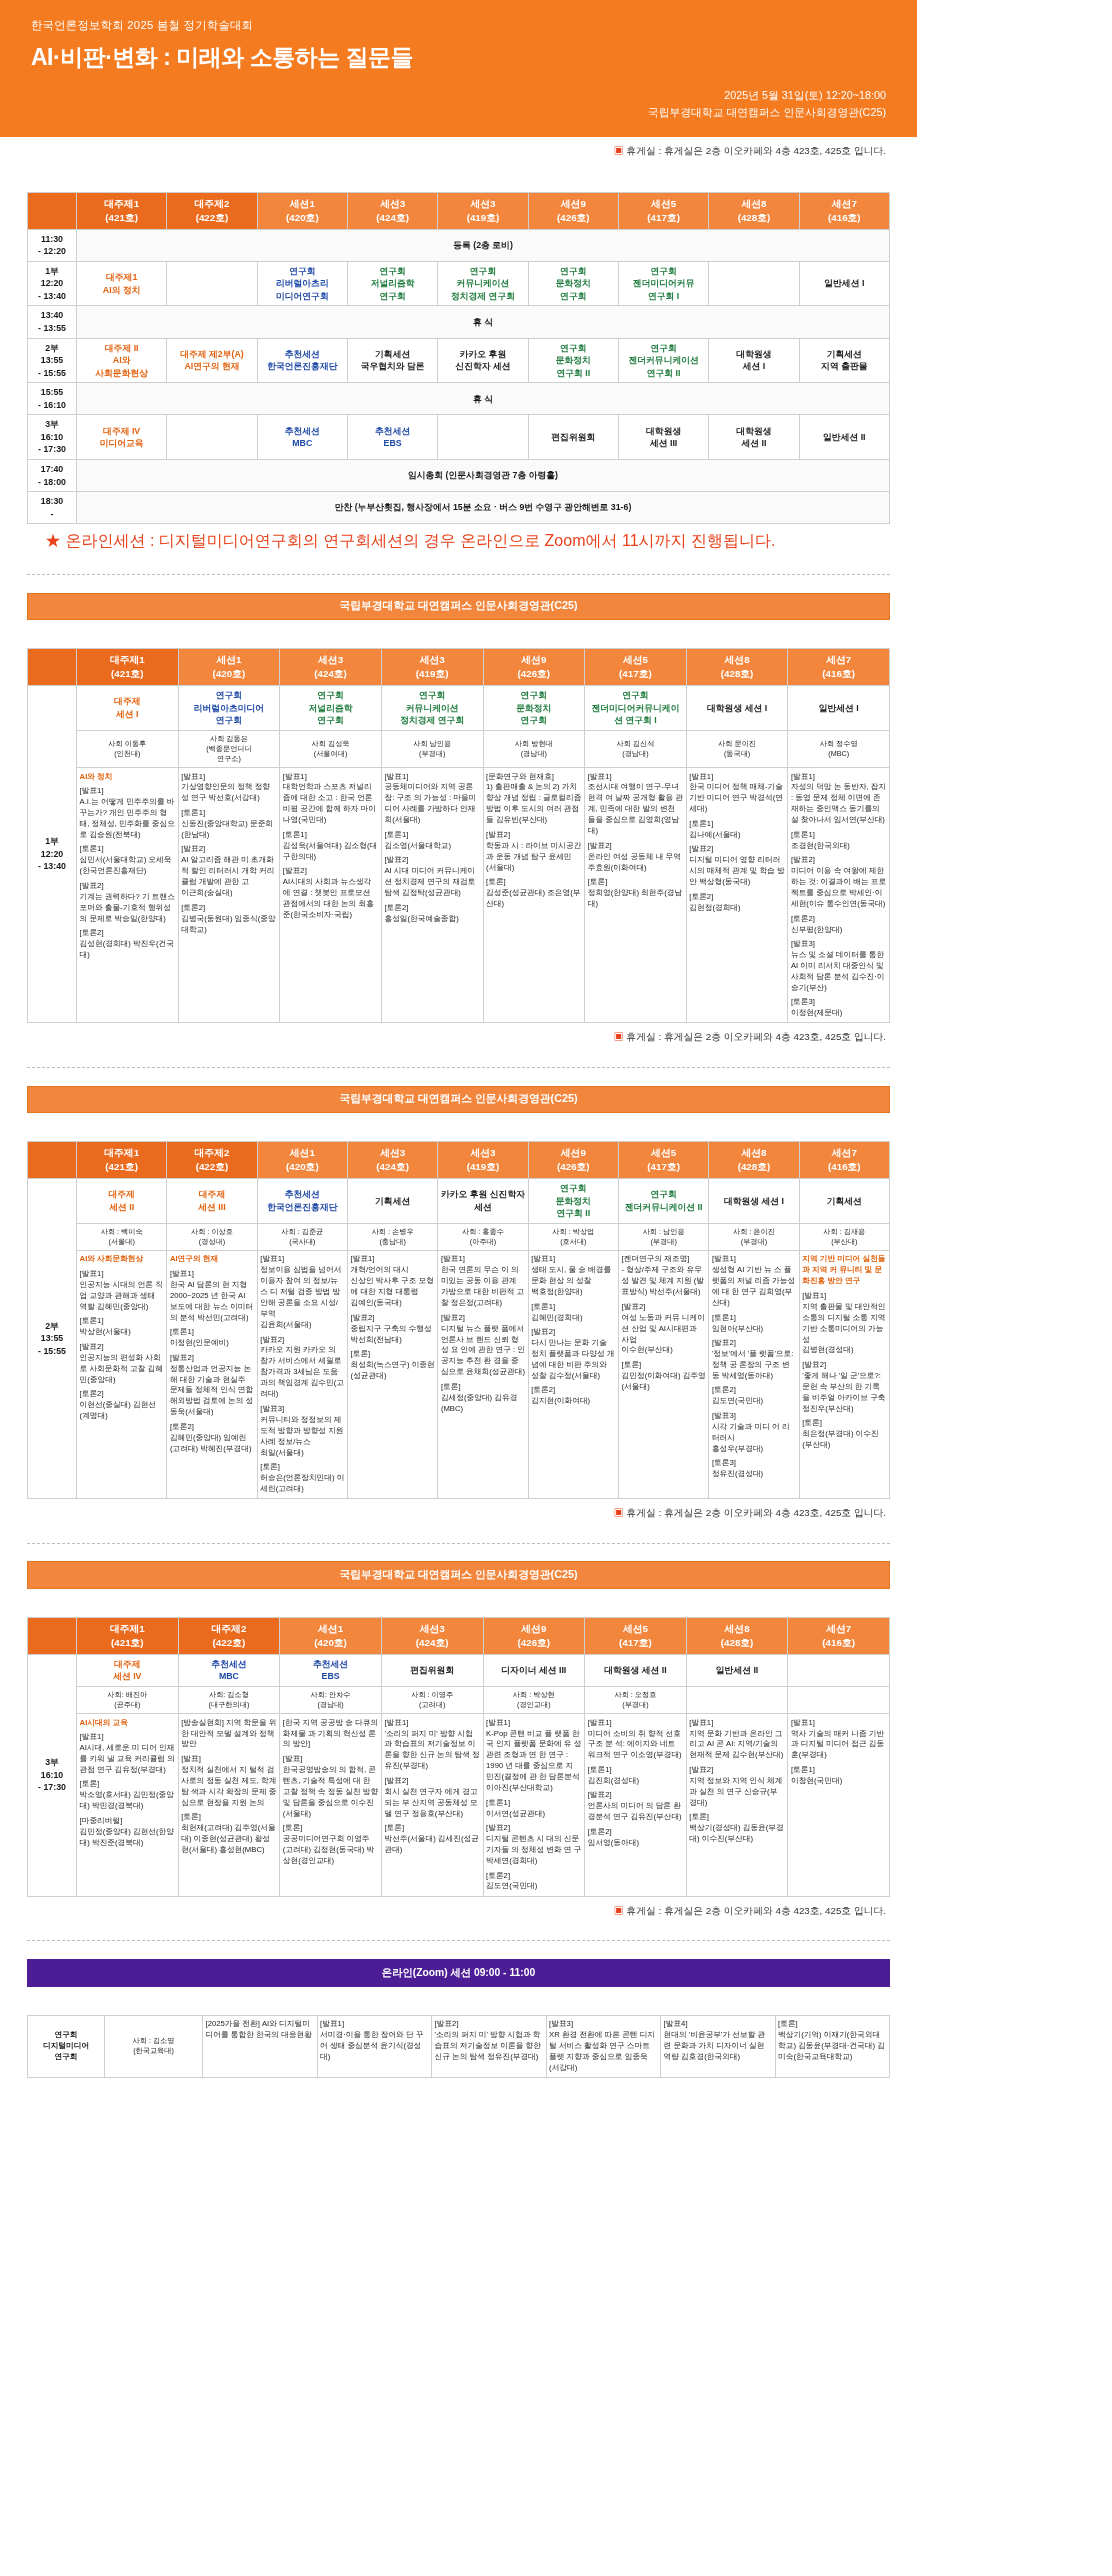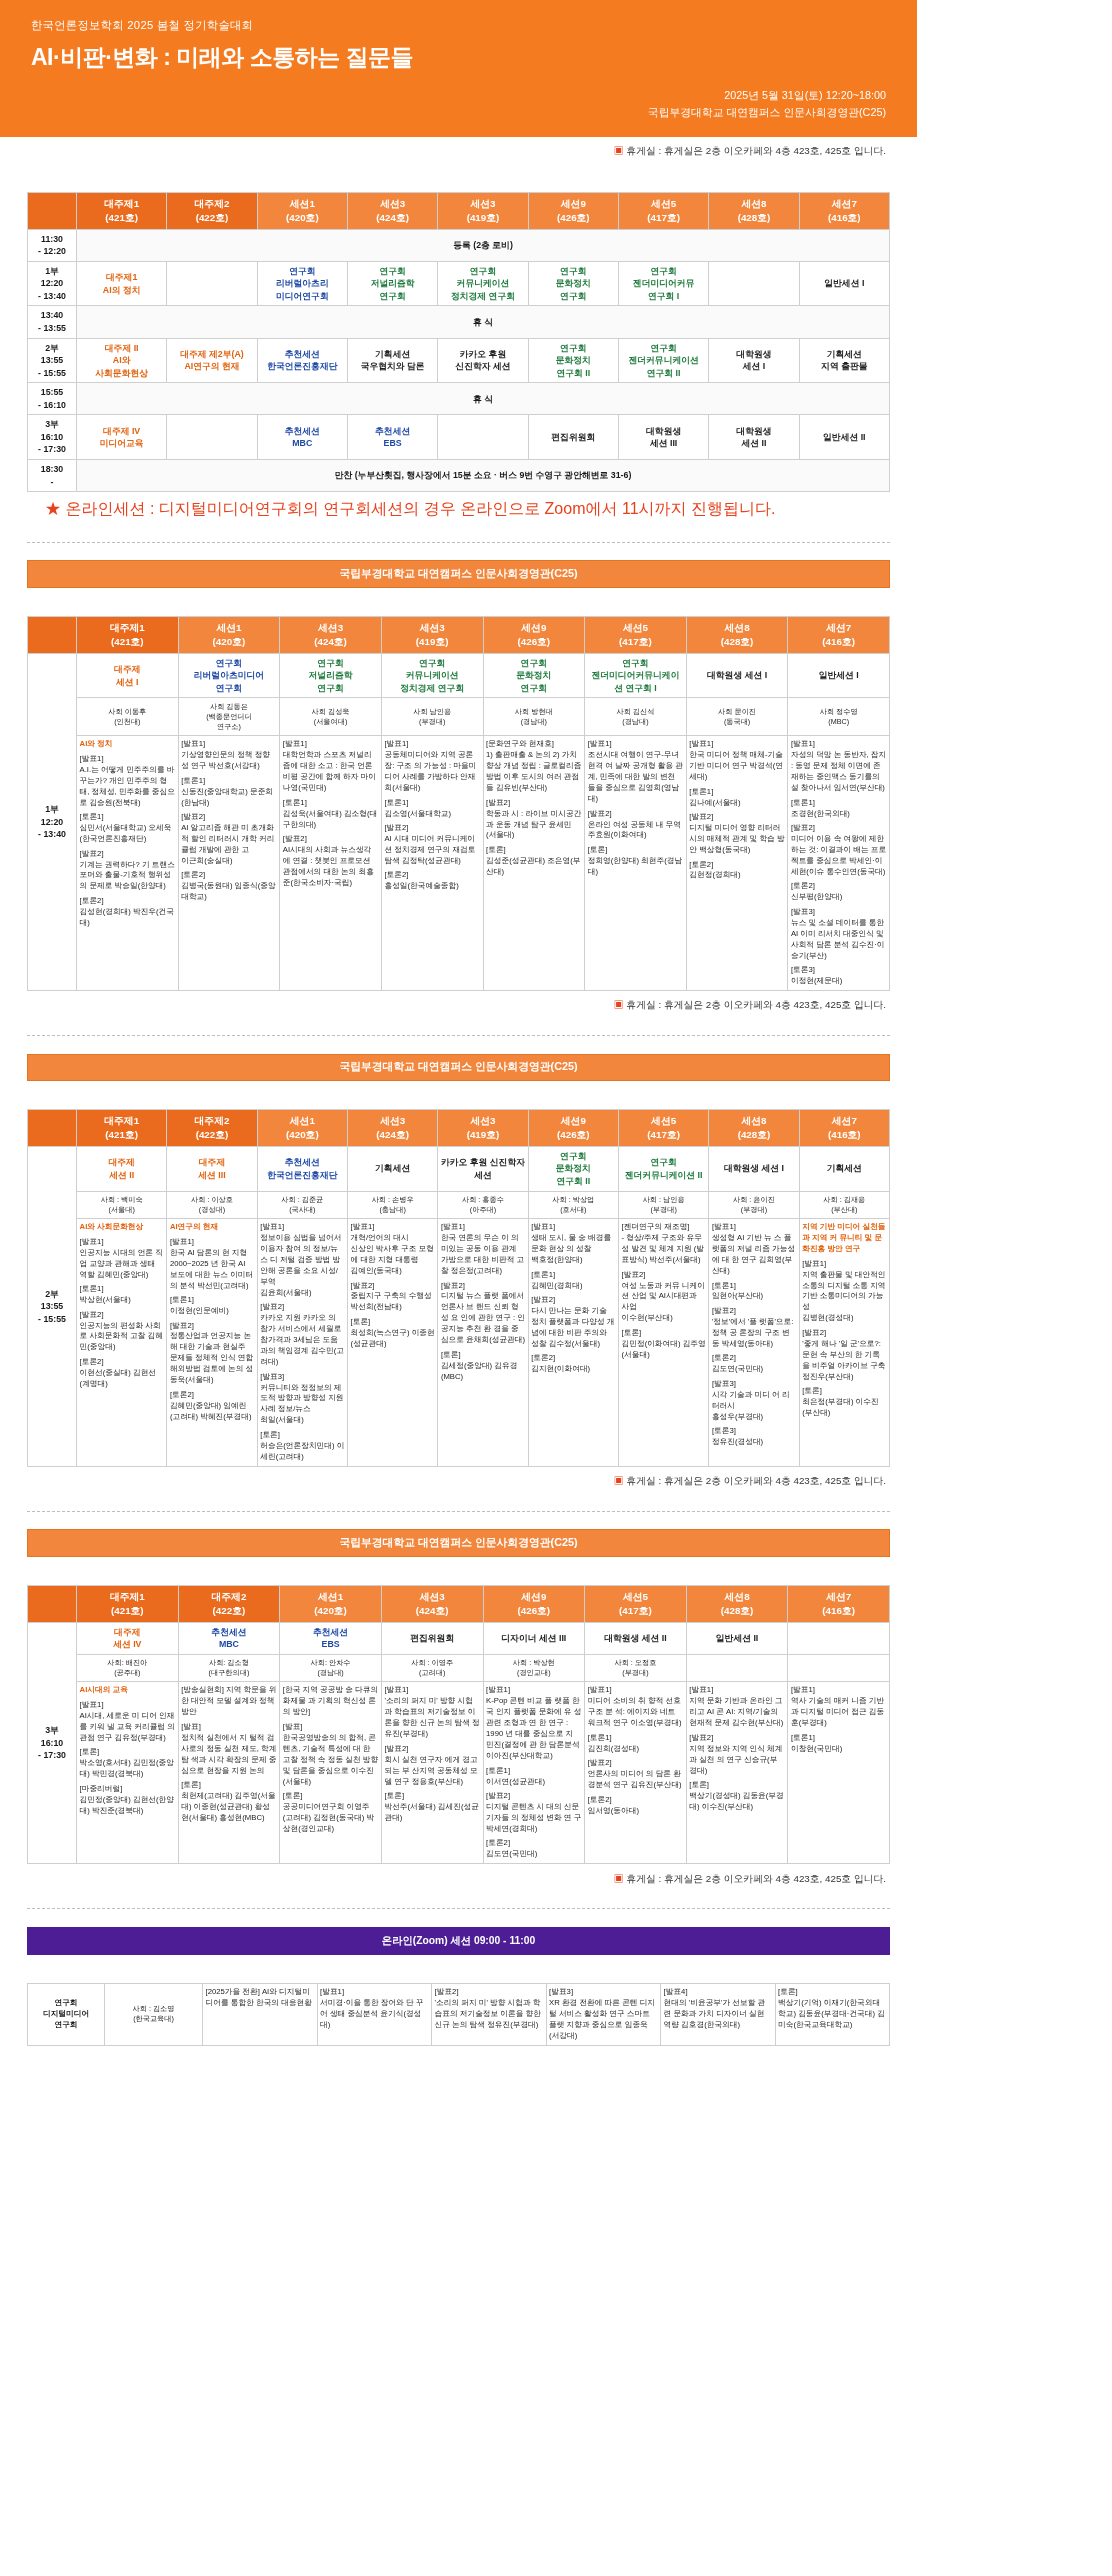--- a/index.html
+++ b/index.html
@@ -149,20 +149,24 @@
             <td class="c-plain"></td>
             <td class="c-blue">추천세션<br>MBC</td>
             <td class="c-blue">추천세션<br>EBS</td>
             <td class="c-plain"></td>
             <td class="c-plain">편집위원회</td>
             <td class="c-plain">대학원생<br>세션 III</td>
             <td class="c-plain">대학원생<br>세션 II</td>
             <td class="c-plain">일반세션 II</td>
           </tr>
           <tr class="sub">
+            <td class="timecol">17:40<br>- 18:00</td>
+            <td colspan="9" class="band">임시총회 (인문사회경영관 7층 아령홀)</td>
+          </tr>
+          <tr class="sub">
             <td class="timecol">18:30<br>-</td>
             <td colspan="9" class="band">만찬 (누부산횟집, 행사장에서 15분 소요 · 버스 9번 수영구 광안해변로 31-6)</td>
           </tr>
         </tbody>
     </table>
   </div>
 
   <div class="note-left">
     <span>★</span>
     <span>온라인세션 : 디지털미디어연구회의 연구회세션의 경우 온라인으로 Zoom에서 11시까지 진행됩니다.</span>

